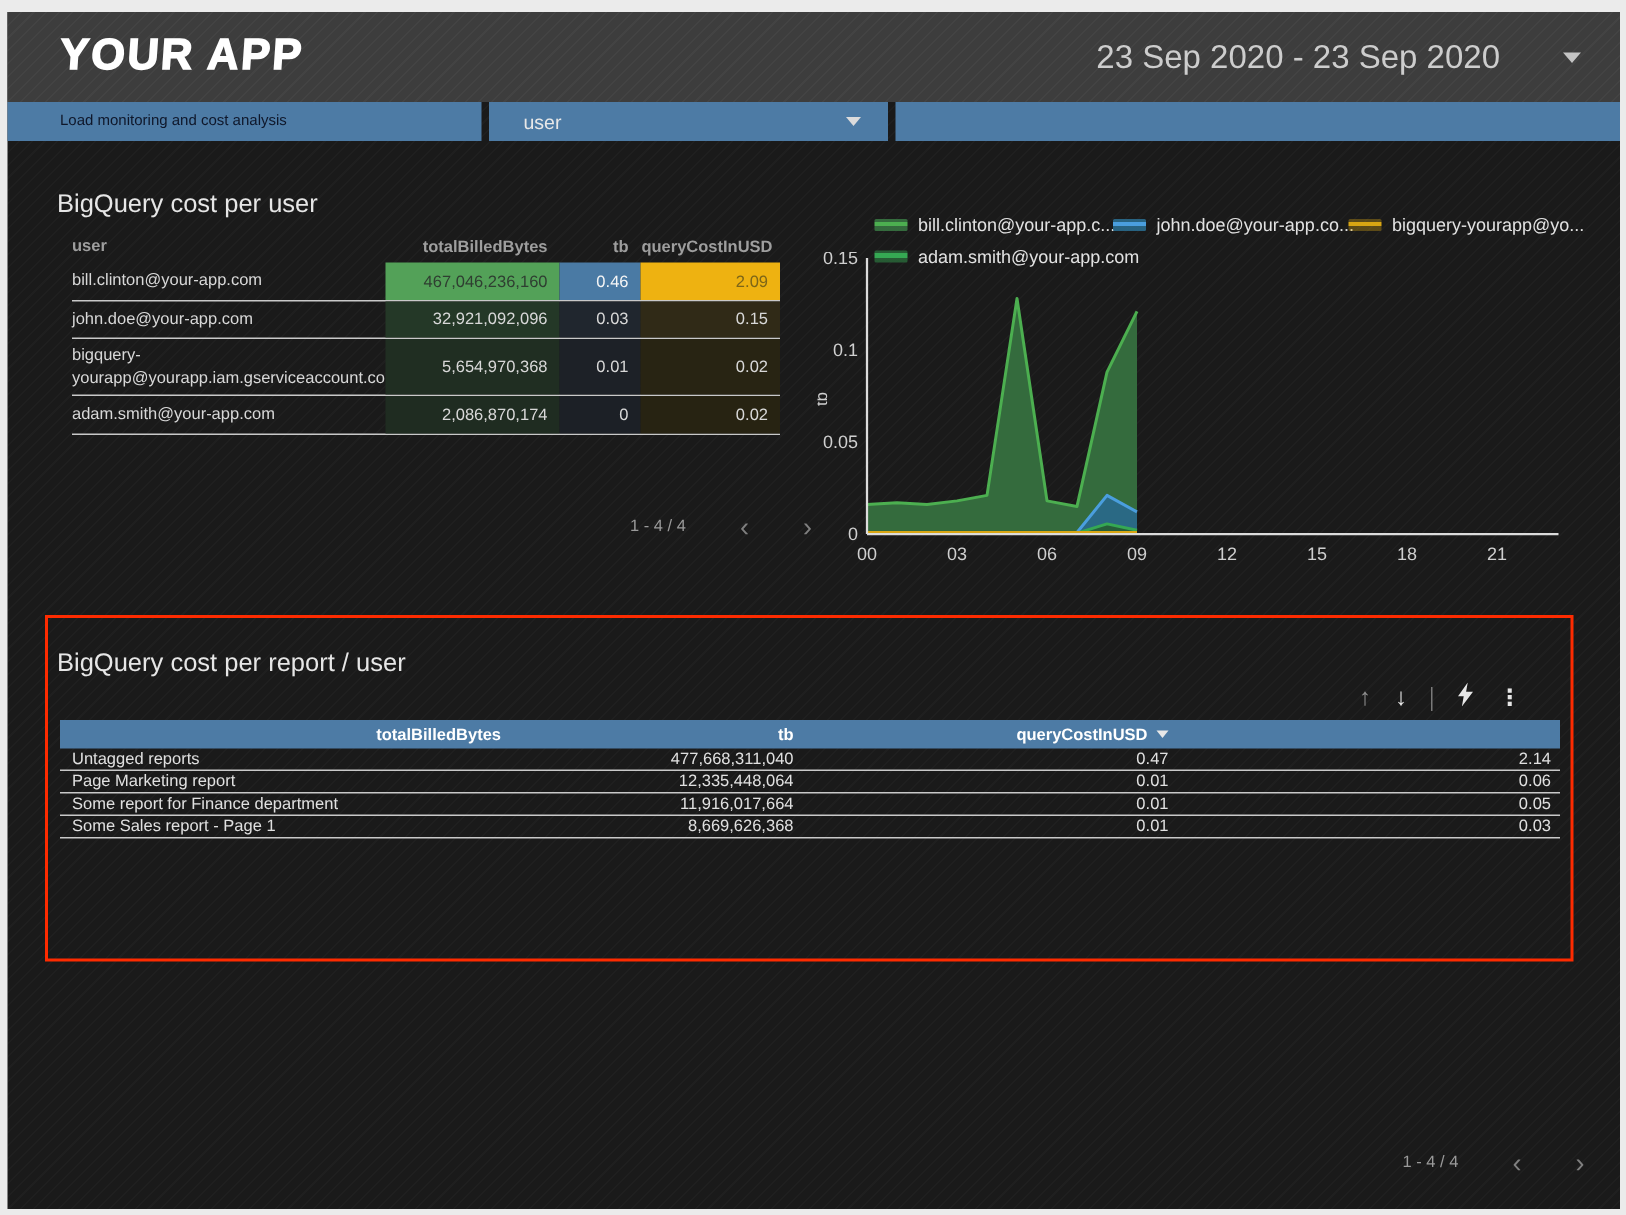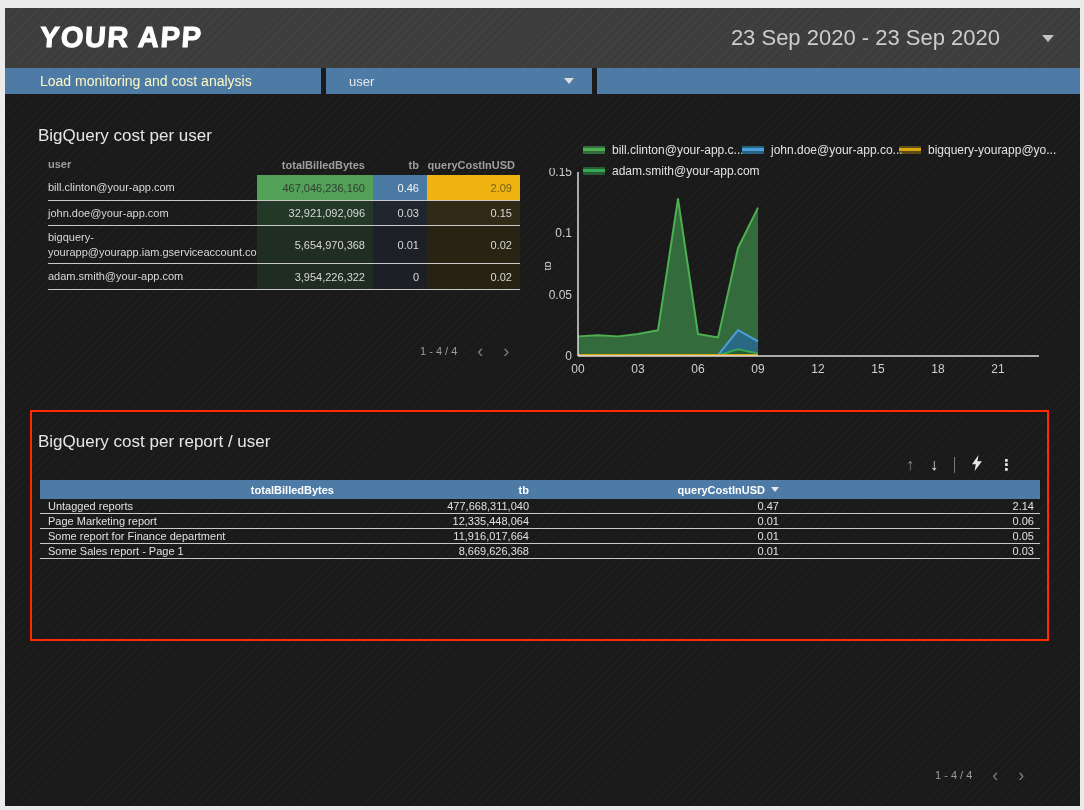--- a/index.html
+++ b/index.html
@@ -14,40 +14,40 @@
   .hdr { position:absolute; left:0; top:0; width:100%; height:60px; background-color:#3d3d3d;
          background-image:repeating-linear-gradient(135deg, rgba(255,255,255,0.03) 0 1px, transparent 1px 6px); }
   .logo { position:absolute; left:35px; top:13px; font-size:29px; font-weight:bold; color:#ffffff;
           letter-spacing:1.5px; transform:skewX(-4deg); -webkit-text-stroke:1px #ffffff; }
   .date-range { position:absolute; right:26px; top:17px; display:flex; align-items:center; gap:42px; cursor:pointer; }
   .date-text { font-size:22px; color:#cdcdcd; }
   .tri-down { width:0; height:0; border-left:6px solid transparent; border-right:6px solid transparent; border-top:7px solid #c4c4c4; }
   
   .fseg { position:absolute; top:60px; height:26px; background:#4d7ba5; }
   .fseg1 { left:0; width:316px; }
-  .fseg1 .ft { line-height:26px; padding-left:35px; font-size:14px; color:#fef9c3; }
+  .fseg1 .ft { line-height:26px; padding-left:35px; font-size:10px; color:#0f172a; }
   .fseg2 { left:321px; width:266px; display:flex; align-items:center; cursor:pointer; }
   .fseg2 .fv { padding-left:23px; font-size:13px; color:#e8e8e8; flex:1; }
   .fseg2 .tri-sm { margin-right:18px; border-left:5px solid transparent; border-right:5px solid transparent; border-top:6px solid #dcdcdc; width:0; height:0; }
   .fseg3 { left:592px; right:0; }
   
   .sec-title { position:absolute; font-size:17px; color:#e6e6e6; }
   .s1-title { left:33px; top:118px; }
   .s2-title { left:33px; top:424px; }
   
   .table1 { position:absolute; left:43px; top:146px; width:472px; font-size:11px; }
   .t1-head, .t1-row { display:grid; grid-template-columns:209px 116px 54px 93px; }
   .t1-head { height:21px; align-items:center; color:#9e9e9e; font-weight:bold; }
   .t1-row { border-bottom:1px solid #c9c9c9; color:#d8d8d8; }
   .t1-row.r0 { height:26px; } .t1-row.r1 { height:25px; } .t1-row.r2 { height:38px; } .t1-row.r3 { height:26px; }
   .cell { display:flex; align-items:center; }
   .cell.txt { padding-right:6px; line-height:1.3; }
   .cell.num, .h-num { justify-content:flex-end; text-align:right; padding-right:8px; }
   
-  .pg { position:absolute; display:flex; align-items:center; gap:20px; font-size:11px; color:#9a9a9a; }
+  .pg { position:absolute; display:flex; align-items:center; gap:36px; font-size:11px; color:#9a9a9a; }
   .pg1 { left:415px; top:336px; }
   .pg2 { left:930px; top:760px; }
   .pg .chev { font-size:18px; color:#7f7f7f; cursor:pointer; line-height:14px; }
   
   .legend-item { position:absolute; display:flex; align-items:center; gap:7px; font-size:12px; color:#e2e2e2; cursor:pointer; }
   .legend-swatch { width:22px; height:8px; border-radius:1px; }
   .chart-wrap { position:absolute; left:540px; top:160px; width:512px; height:215px; }
   .chart-wrap svg text { font-family:"Liberation Sans","DejaVu Sans",sans-serif; }
   
   .hl-box { position:absolute; left:25px; top:402px; width:1019px; height:231px; border:2px solid #fe2b00; }
@@ -112,21 +112,21 @@
         <div class="cell num heat-cost" style="background: rgb(48, 42, 23); color: rgb(216, 216, 216);">0.15</div>
       </div>
       <div class="t1-row r2">
         <div class="cell txt">bigquery-yourapp@yourapp.iam.gserviceaccount.com</div>
         <div class="cell num heat-bytes" style="background: rgb(32, 46, 34); color: rgb(216, 216, 216);">5,654,970,368</div>
         <div class="cell num heat-tb" style="background: rgb(29, 33, 39); color: rgb(216, 216, 216);">0.01</div>
         <div class="cell num heat-cost" style="background: rgb(40, 36, 19); color: rgb(216, 216, 216);">0.02</div>
       </div>
       <div class="t1-row r3">
         <div class="cell txt">adam.smith@your-app.com</div>
-        <div class="cell num heat-bytes" style="background: rgb(31, 44, 33); color: rgb(216, 216, 216);">3,954,226,322</div>
+        <div class="cell num heat-bytes" style="background: rgb(31, 44, 33); color: rgb(216, 216, 216);">2,086,870,174</div>
         <div class="cell num heat-tb" style="background: rgb(28, 32, 38); color: rgb(216, 216, 216);">0</div>
         <div class="cell num heat-cost" style="background: rgb(39, 35, 18); color: rgb(216, 216, 216);">0.02</div>
       </div>
     </div>
 
     <div class="pg pg1">
       <span>1 - 4 / 4</span>
       <span class="chev">‹</span>
       <span class="chev">›</span>
     </div>

